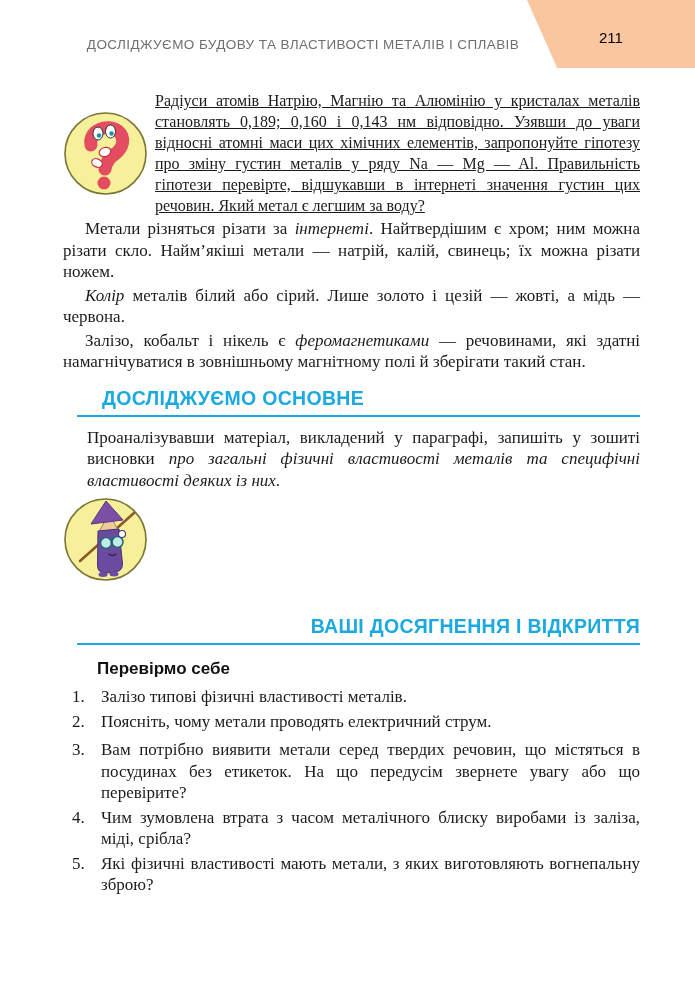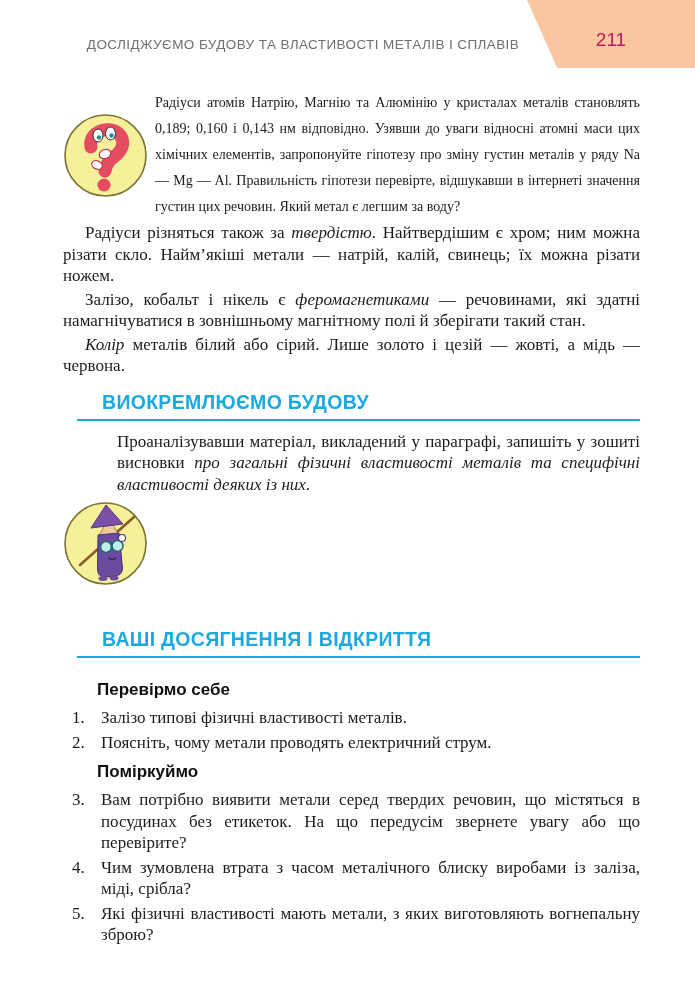--- a/index.html
+++ b/index.html
@@ -4,47 +4,47 @@
 <style>
   * { margin:0; padding:0; box-sizing:border-box; }
   html,body { background:#ffffff; }
   body { width:695px; height:983px; font-family:"Liberation Serif", serif; color:#1b1b1b; }
   .page { position:relative; width:695px; height:983px; overflow:hidden; background:#fff; }
 
   
   .badge { position:absolute; top:0; right:0; width:168px; height:68px; background:#f9c6a0;
            clip-path:polygon(0 0, 100% 0, 100% 100%, 18% 100%); }
   .badge .pgnum { position:absolute; top:29px; left:0; width:100%; text-align:center;
-           font-family:"Liberation Sans", sans-serif; font-size:19px; color:#be185d; }
+           font-family:"Liberation Sans", sans-serif; font-size:15px; color:#000000; }
   .running-head { position:absolute; top:37px; left:63px; width:480px; text-align:center;
            font-family:"Liberation Sans", sans-serif; font-size:13.5px; color:#6f6f6f;
            letter-spacing:0.4px; white-space:nowrap; }
 
   
   .content { position:absolute; left:63px; top:90px; width:577px; }
 
   p.body { font-size:17px; line-height:21.5px; text-align:justify; text-indent:22px; margin-top:2px; }
   .it { font-style:italic; }
 
   .icon-row { display:flex; align-items:center; }
   .icon-col { flex:none; width:92px; }
   .icon-col svg { display:block; }
-  .icon-text { flex:1; font-size:14px; line-height:26px; text-align:justify; }
+  .icon-text { flex:1; font-size:16px; line-height:21px; text-align:justify;text-decoration:underline; }
 
   .section-heading { margin-left:14px; padding-left:25px; padding-bottom:5px;
            border-bottom:2px solid #1ca9e0;
            font-family:"Liberation Sans", sans-serif; font-weight:bold;
            font-size:19.5px; letter-spacing:0.3px; color:#1ca9e0; }
   .sec1-heading { margin-top:14px; }
-  .sec2-heading { margin-top:42px; }
+  .sec2-heading { margin-top:33px;text-align:right; }
 
-  .sec-para { margin-top:10px; margin-left:54px; font-size:17px; line-height:21.5px; text-align:justify; }
+  .sec-para { margin-top:10px; margin-left:24px; font-size:17px; line-height:21.5px; text-align:justify; }
   .task-row { margin-top:6px; }
 
-  .sub-heading { margin-top:22px; margin-left:34px;
+  .sub-heading { margin-top:14px; margin-left:34px;
            font-family:"Liberation Sans", sans-serif; font-weight:bold; font-size:17px; color:#111; }
   .sub-heading.think { margin-top:9px; }
 
   .qlist { margin-top:7px; }
   .qitem { display:flex; margin-top:3px; }
   .qitem .num { flex:none; width:38px; padding-left:9px; font-size:17px; line-height:21.5px; }
   .qitem .txt { flex:1; font-size:17px; line-height:21.5px; text-align:justify; }
 </style>
 </head>
 <body>
@@ -70,26 +70,26 @@
           <circle cx="36" cy="24.5" r="2.2" fill="#1f8fa8"></circle>
           <circle cx="48.5" cy="22.5" r="2.2" fill="#1f8fa8"></circle>
           <ellipse cx="42" cy="41" rx="6" ry="4.5" fill="#ffffff" stroke="#c2314a" stroke-width="1.2" transform="rotate(-20 42 41)"></ellipse>
           <ellipse cx="34" cy="52" rx="5.5" ry="4" fill="#ffffff" stroke="#c2314a" stroke-width="1.2" transform="rotate(25 34 52)"></ellipse>
         </svg>
       </div>
       <div class="icon-text">Радіуси атомів Натрію, Магнію та Алюмінію у кристалах металів становлять 0,189; 0,160 і 0,143 нм відповідно. Узявши до уваги відносні атомні маси цих хімічних елементів, запропонуйте гіпотезу про зміну густин металів у ряду Na — Mg — Al. Правильність гіпотези перевірте, відшукавши в інтернеті значення густин цих речовин. Який метал є легшим за воду?</div>
     </div>
 
     <div>
-        <p class="body"><span>Радіуси різняться також за </span><span class="it">твердістю</span><span>. Найтвердішим є хром; ним можна різати скло. Найм’якіші метали — натрій, калій, свинець; їх можна різати ножем.</span></p>
+        <p class="body"><span>Метали різняться різати за </span><span class="it">інтернеті</span><span>. Найтвердішим є хром; ним можна різати скло. Найм’якіші метали — натрій, калій, свинець; їх можна різати ножем.</span></p>
+        <p class="body"><span class="it">Колір</span><span> металів білий або сірий. Лише золото і цезій — жовті, а мідь — червона.</span></p>
         <p class="body"><span>Залізо, кобальт і нікель є </span><span class="it">феромагнетиками</span><span> — речовинами, які здатні намагнічуватися в зовнішньому магнітному полі й зберігати такий стан.</span></p>
-        <p class="body"><span class="it">Колір</span><span> металів білий або сірий. Лише золото і цезій — жовті, а мідь — червона.</span></p>
       </div>
 
-    <div class="section-heading sec1-heading">ВИОКРЕМЛЮЄМО БУДОВУ</div>
+    <div class="section-heading sec1-heading">ДОСЛІДЖУЄМО ОСНОВНЕ</div>
     <div class="sec-para"><span>Проаналізувавши матеріал, викладений у параграфі, запишіть у зошиті висновки </span><span class="it">про загальні фізичні властивості металів та специфічні властивості деяких із них</span><span>.</span></div>
 
     <div class="icon-row task-row">
       <div class="icon-col">
         <svg width="85" height="85" viewBox="0 0 85 85">
           <circle cx="42.5" cy="42.5" r="40.5" fill="#f6f09b" stroke="#7a7435" stroke-width="1.6"></circle>
           <line x1="17" y1="64" x2="71" y2="16" stroke="#8a5a28" stroke-width="2.6" stroke-linecap="round"></line>
           <polygon points="36,35 55,33 46,16" fill="#eccb96" stroke="#a5803f" stroke-width="1"></polygon>
           <polygon points="28,27 60,23 43,4" fill="#7b4fa6" stroke="#5a3580" stroke-width="1"></polygon>
           <path d="M35 34 L56 32 L59.5 67 Q59.5 75 50 75.5 L42 76 Q34.5 76 34.5 68 Z" fill="#6b4b9f" stroke="#4a2f7a" stroke-width="1"></path>
@@ -113,21 +113,20 @@
           <div class="num">1.</div>
           <div class="txt">Залізо типові фізичні властивості металів.</div>
         </div>
 
         <div class="qitem">
           <div class="num">2.</div>
           <div class="txt">Поясніть, чому метали проводять електричний струм.</div>
         </div>
       </div>
 
-    <div class="sub-heading think">Поміркуймо</div>
     <div class="qlist">
 
         <div class="qitem">
           <div class="num">3.</div>
           <div class="txt">Вам потрібно виявити метали серед твердих речовин, що містяться в посудинах без етикеток. На що передусім звернете увагу або що перевірите?</div>
         </div>
 
         <div class="qitem">
           <div class="num">4.</div>
           <div class="txt">Чим зумовлена втрата з часом металічного блиску виробами із заліза, міді, срібла?</div>

